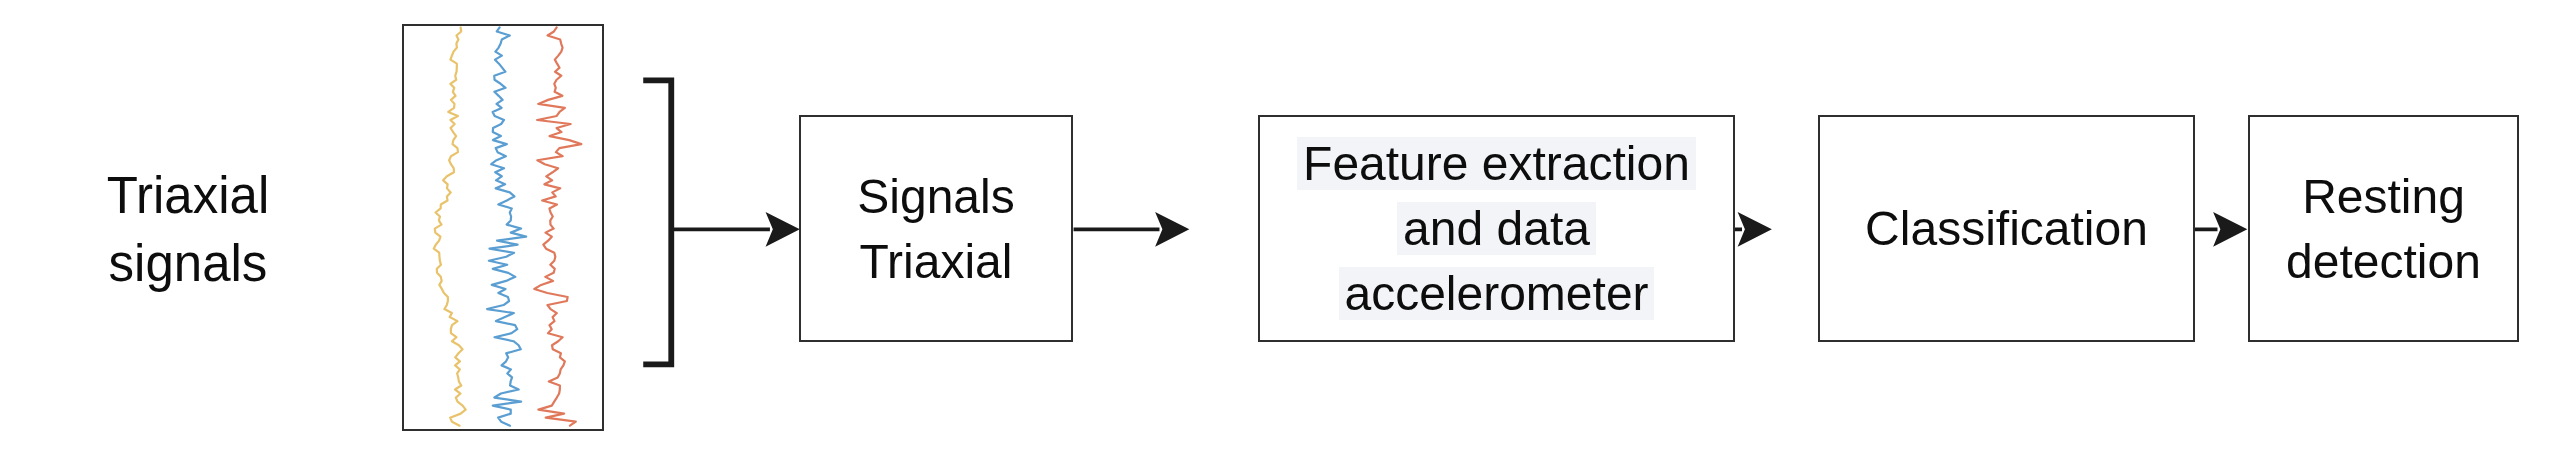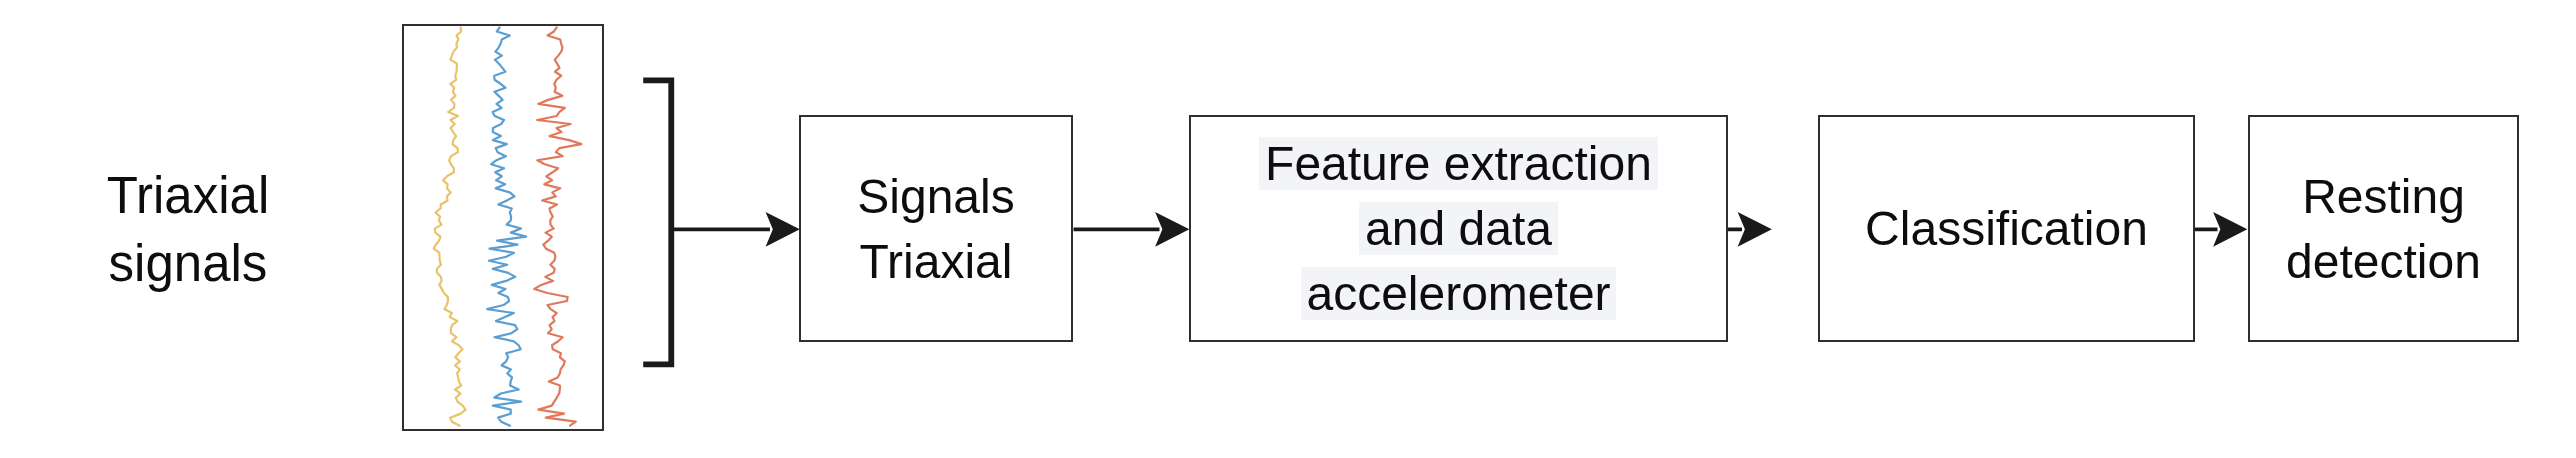--- a/index.html
+++ b/index.html
@@ -53,21 +53,21 @@
     border: 2.9px solid var(--border, #2f2f2f);
     box-sizing: border-box;
     background: #ffffff;
     display: flex; flex-direction: column;
     align-items: center; justify-content: center;
     text-align: center;
     font-size: 48px; line-height: 65px;
     white-space: nowrap;
   }
   .node-1 { left: 799px; width: 274px; }
-  .node-2 { left: 1189px; width: 539px; }
+  .node-2 { left: 1258px; width: 477px; }
   .node-3 { left: 1818px; width: 377px; }
   .node-4 { left: 2248px; width: 271px; }
   .hl { background: var(--hl, #f2f4f8); padding: 0 5.8px; }
 </style>
 </head>
 <body>
 
 <div class="canvas">
 
   <div class="input-label">

